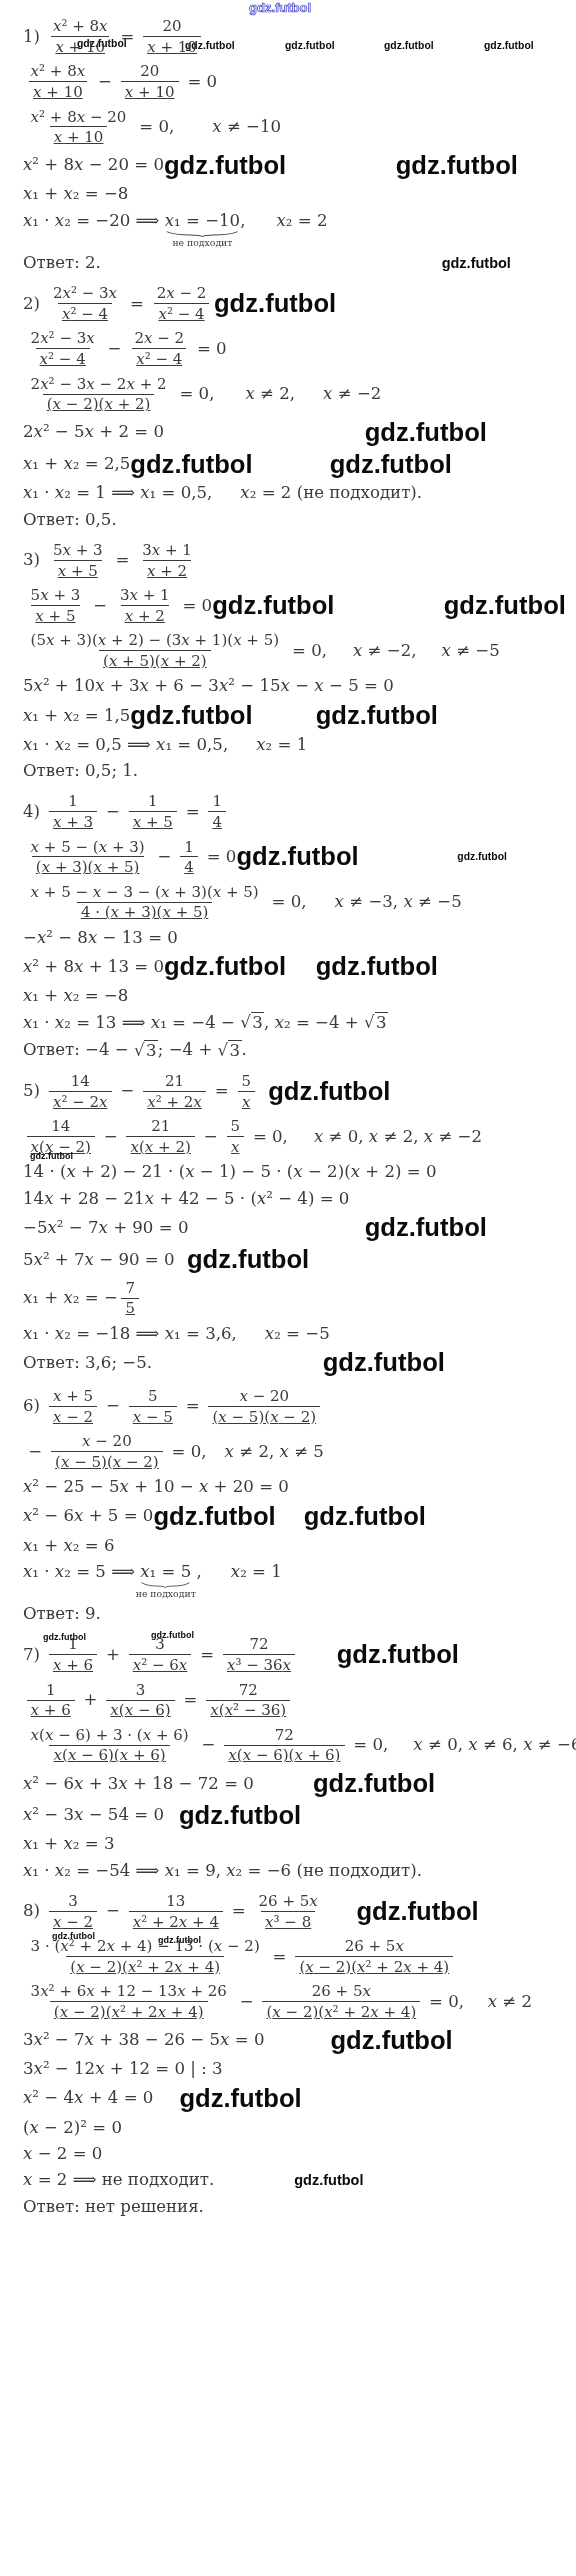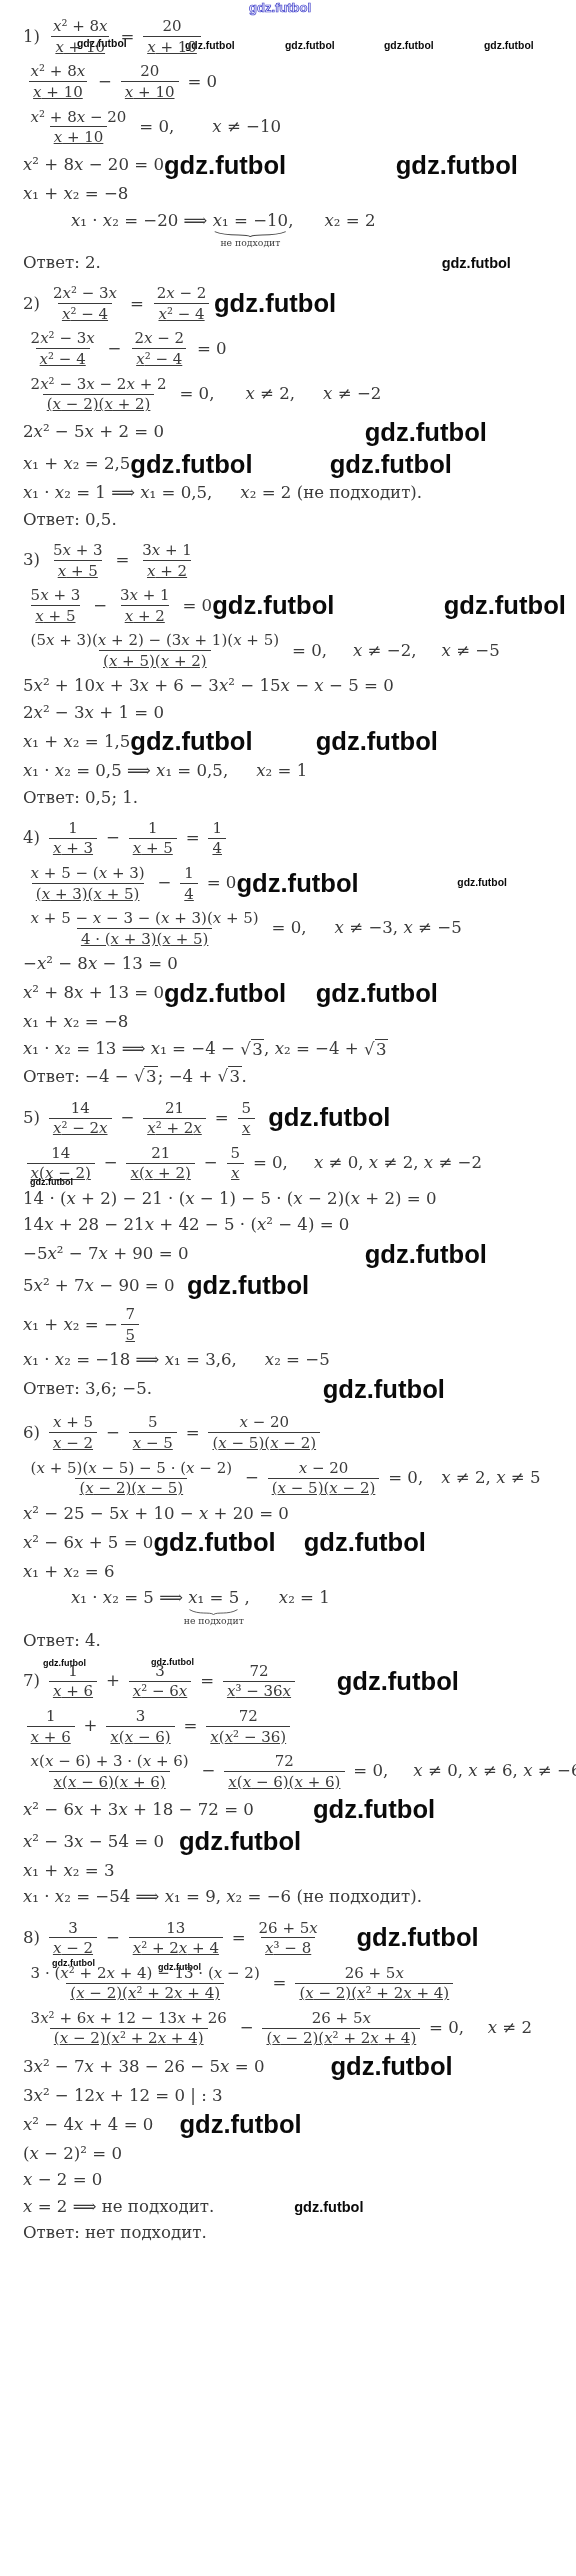--- a/index.html
+++ b/index.html
@@ -9,21 +9,21 @@
     color:#3a3a3a;
   }
   #content{padding:11px 0 48px 0;}
   .problem{margin-top:11px;}
   .problem:first-child{margin-top:1.4px;}
   .line{
     display:flex;align-items:center;position:relative;
     padding-left:23px;padding-right:4.1px;margin:6.2px 0;
     font-size:16.6px;line-height:1.22;
   }
-  .line.has-brace{margin-bottom:22px;margin-left:48px;}
+  .line.has-brace{margin-bottom:22px;}
   .mtext{white-space:pre;}
   i{font-style:italic;}
   .frac{
     display:inline-flex;flex-direction:column;align-items:center;
     margin:0 3.5px;font-size:15px;line-height:1.22;flex:0 0 auto;
   }
   .frac .num{padding:0 4.1px 0.7px;white-space:pre;}
   .frac .den{border-top:1.2px solid #3a3a3a;padding:0.7px 4.1px 0;white-space:pre;text-decoration:underline;}
   .gap{display:inline-block;flex:0 0 auto;}
   .wm{
@@ -212,23 +212,20 @@
         <span class="mtext"> = 0,</span>
         <span class="gap" style="width:26px"></span>
         <span class="mtext"><i>x</i> ≠ −2,</span>
         <span class="gap" style="width:25px"></span>
         <span class="mtext"><i>x</i> ≠ −5</span>
       </div>
       <div class="line">
         <span class="mtext">5<i>x</i>² + 10<i>x</i> + 3<i>x</i> + 6 − 3<i>x</i>² − 15<i>x</i> − <i>x</i> − 5 = 0</span>
       </div>
       <div class="line">
-        <span class="mtext">2<i>x</i>² − 3<i>x</i> + 1 = 0</span>
-      </div>
-      <div class="line">
         <span class="mtext"><i>x</i>₁ + <i>x</i>₂ = 1,5</span>
         <span class="wm xl" style="">gdz.futbol</span>
         <span class="wm xl right" style="margin-right:135px;">gdz.futbol</span>
       </div>
       <div class="line">
         <span class="mtext"><i>x</i>₁ · <i>x</i>₂ = 0,5 ⟹ <i>x</i>₁ = 0,5,</span>
         <span class="gap" style="width:28px"></span>
         <span class="mtext"><i>x</i>₂ = 1</span>
       </div>
       <div class="line">
@@ -383,24 +380,20 @@
           <span class="num">5</span>
           <span class="den"><i>x</i> − 5</span>
         </span>
         <span class="mtext"> = </span>
         <span class="frac">
           <span class="num"><i>x</i> − 20</span>
           <span class="den">(<i>x</i> − 5)(<i>x</i> − 2)</span>
         </span>
       </div>
       <div class="line">
-        <span class="frac">
-          <span class="num">(<i>x</i> + 5)(<i>x</i> − 5) − 5 · (<i>x</i> − 2)</span>
-          <span class="den">(<i>x</i> − 2)(<i>x</i> − 5)</span>
-        </span>
         <span class="mtext"> − </span>
         <span class="frac">
           <span class="num"><i>x</i> − 20</span>
           <span class="den">(<i>x</i> − 5)(<i>x</i> − 2)</span>
         </span>
         <span class="mtext"> = 0,</span>
         <span class="gap" style="width:18px"></span>
         <span class="mtext"><i>x</i> ≠ 2, <i>x</i> ≠ 5</span>
       </div>
       <div class="line">
@@ -417,21 +410,21 @@
       <div class="line has-brace">
         <span class="mtext"><i>x</i>₁ · <i>x</i>₂ = 5 ⟹ </span>
         <span class="brace"><span class="brace-expr"><i>x</i>₁ = 5</span><span class="hang"><svg viewBox="0 0 100 10" preserveAspectRatio="none">
               <path d="M1 1 C 20 10, 43 4, 50 9 C 57 4, 80 10, 99 1" fill="none" stroke="#4a4a4a" stroke-width="1.6"></path>
             </svg><span class="ub-label">не подходит</span></span></span>
         <span class="mtext"> ,</span>
         <span class="gap" style="width:29px"></span>
         <span class="mtext"><i>x</i>₂ = 1</span>
       </div>
       <div class="line">
-        <span class="mtext">Ответ: 4.</span>
+        <span class="mtext">Ответ: 9.</span>
       </div>
     </div>
     <div class="problem">
       <div class="line">
         <span class="mtext">7) </span>
         <span class="frac">
           <span class="num">1</span>
           <span class="den"><i>x</i> + 6</span>
         </span>
         <span class="mtext"> + </span>
@@ -554,17 +547,17 @@
         <span class="mtext">(<i>x</i> − 2)² = 0</span>
       </div>
       <div class="line">
         <span class="mtext"><i>x</i> − 2 = 0</span>
       </div>
       <div class="line">
         <span class="mtext"><i>x</i> = 2 ⟹ не подходит.</span>
         <span class="wm md" style="margin-left:80px;">gdz.futbol</span>
       </div>
       <div class="line">
-        <span class="mtext">Ответ: нет подходит.</span>
+        <span class="mtext">Ответ: нет решения.</span>
       </div>
     </div>
   </div>
 
 
 </body></html>

